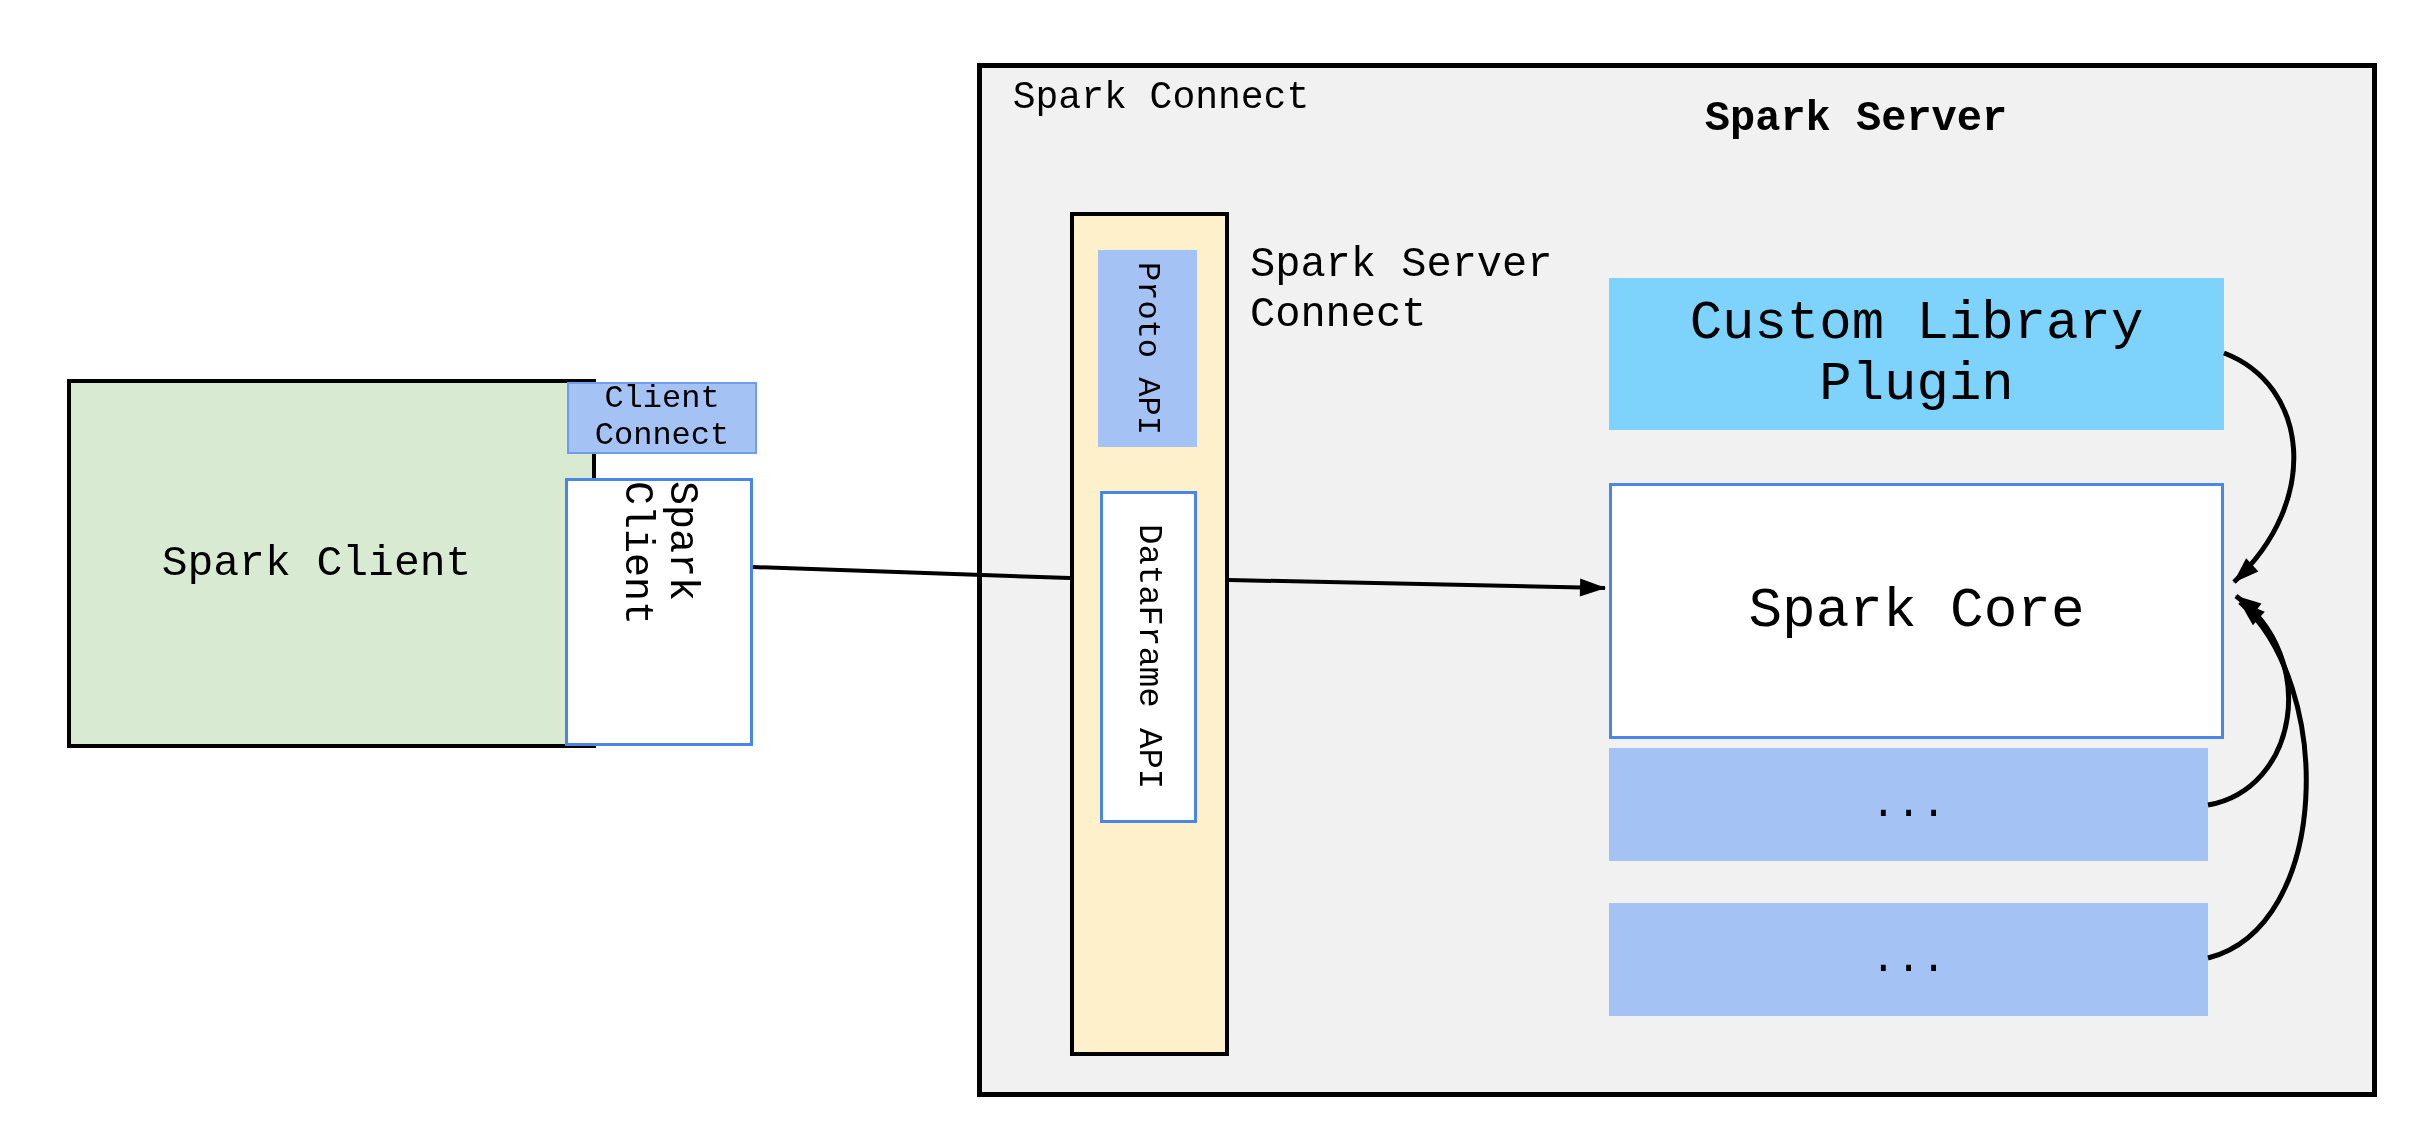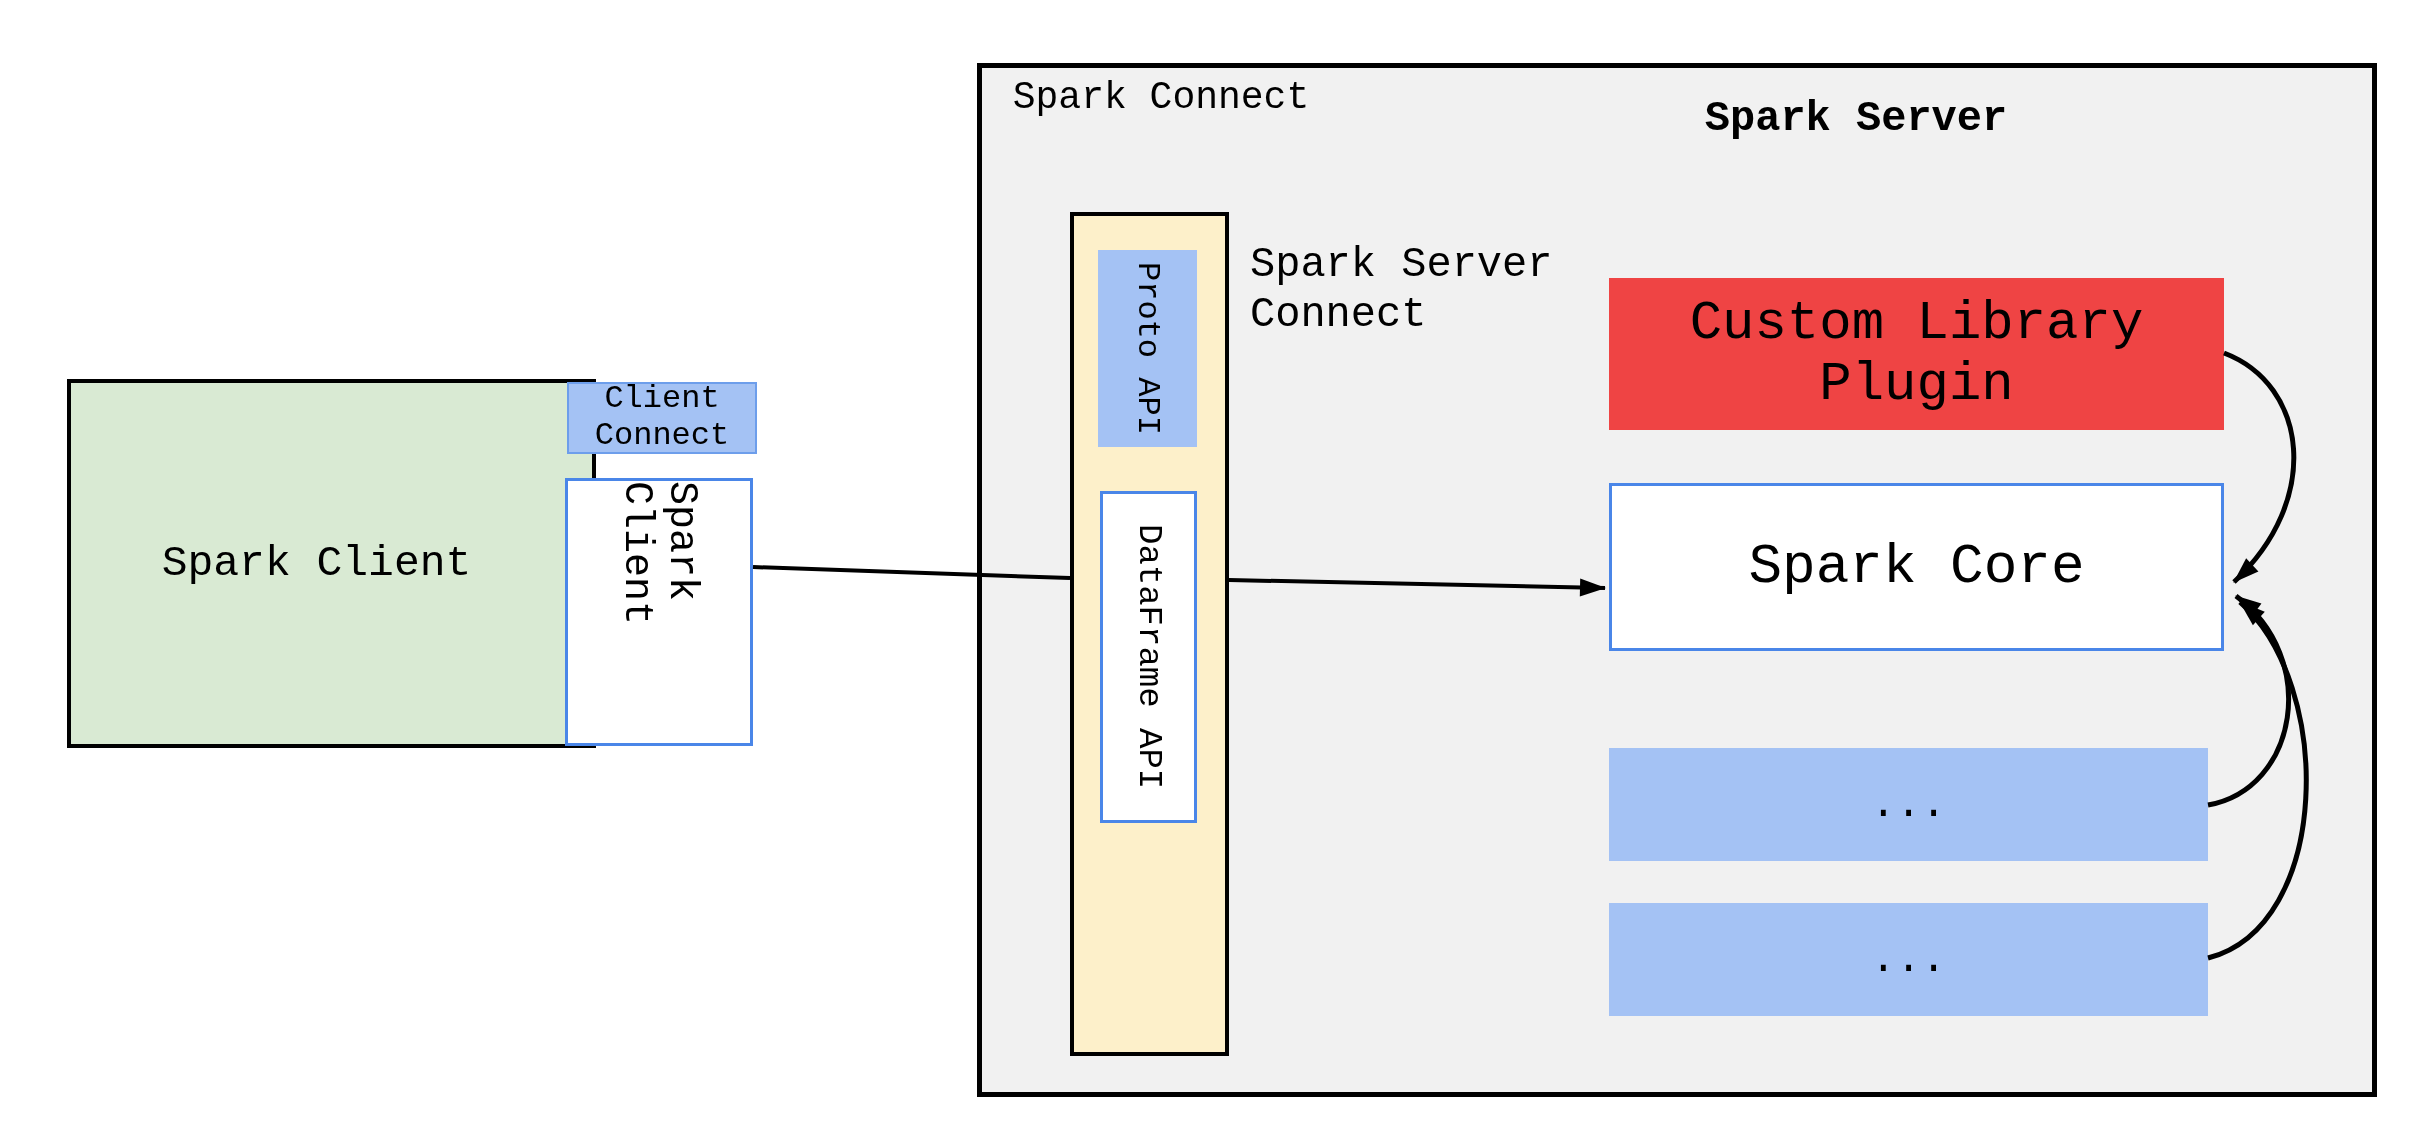--- a/index.html
+++ b/index.html
@@ -89,26 +89,26 @@
   .spark-client-box {
     left: 565px; top: 478px; width: 188px; height: 268px;
     background: #ffffff;
     border: 3px solid #4a86e8;
     z-index: 3;
   }
   .spark-client-box .vtext { font-size: 40px; }
   
   .plugin-box {
     left: 1609px; top: 278px; width: 615px; height: 152px;
-    background: #ef4444;
+    background: #7dd3fc;
     font-size: 54px;
     z-index: 3;
   }
   .core-box {
-    left: 1609px; top: 483px; width: 615px; height: 168px;
+    left: 1609px; top: 483px; width: 615px; height: 256px;
     background: #ffffff;
     border: 3px solid #4a86e8;
     font-size: 56px;
     z-index: 3;
   }
   .more-box-1 {
     left: 1609px; top: 748px; width: 599px; height: 113px;
     background: #a4c2f4;
     font-size: 42px;
     z-index: 3;

